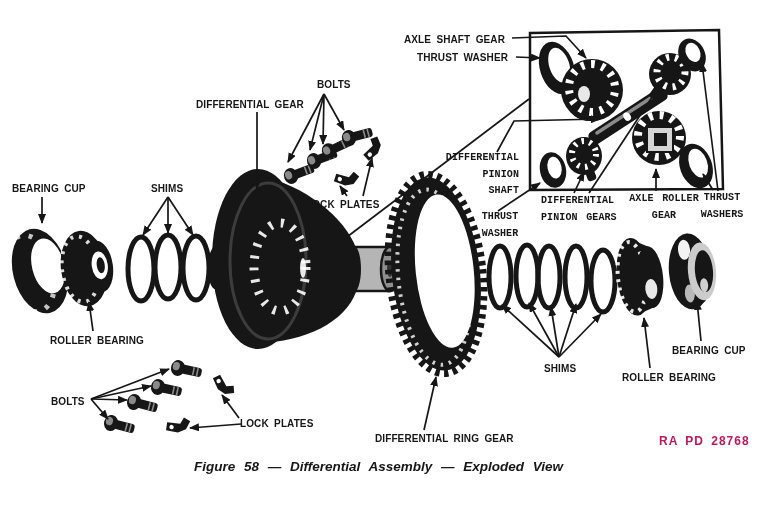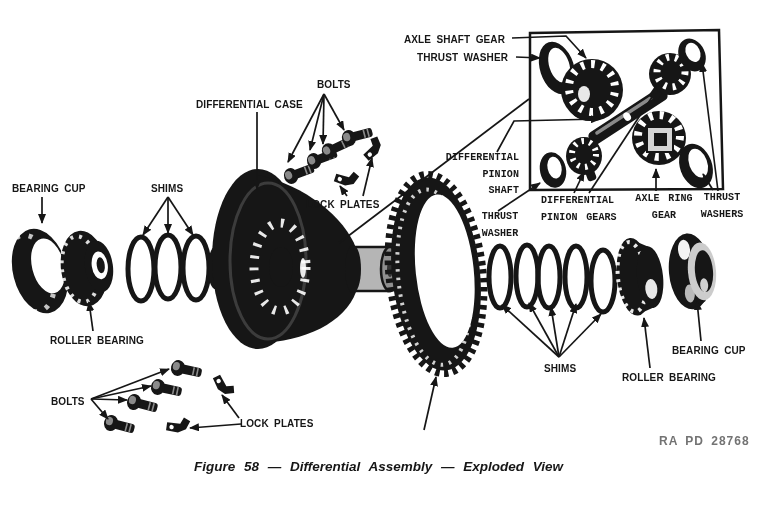--- a/index.html
+++ b/index.html
@@ -8,21 +8,21 @@
   #art{position:absolute;left:0;top:0;}
   .lbl{position:absolute;font-weight:700;font-size:10px;letter-spacing:.1px;
        word-spacing:2.5px;color:#161616;white-space:nowrap;line-height:16.5px;
        transform-origin:left top;}
   .multi{white-space:pre-line;font-family:Liberation Mono, monospace;}
   .ralign{text-align:right;}
   .calign{text-align:center;}
   .caption{position:absolute;left:0;top:459px;width:757px;text-align:center;
            font-weight:700;font-style:italic;font-size:13.5px;word-spacing:5px;color:#161616;}
   .plate{position:absolute;left:659px;top:434px;font-weight:700;font-size:12px;
-         letter-spacing:1px;word-spacing:3px;color:#737373;}
+         letter-spacing:1px;word-spacing:3px;color:#be185d;}
 </style>
 </head>
 <body>
 
 <div id="page">
 
   <svg id="art" width="757" height="509" viewBox="0 0 757 509">
     <defs>
       <marker id="ah" viewBox="0 0 10 8" refX="9" refY="4" markerWidth="10" markerHeight="8" orient="auto" markerUnits="userSpaceOnUse">
         <path d="M0,0 L10,4 L0,8 Z" fill="#161616"></path>
@@ -212,38 +212,39 @@
       <line x1="91" y1="399" x2="127" y2="400" marker-end="url(#ah)"></line>
       <line x1="91" y1="399" x2="108" y2="419" marker-end="url(#ah)"></line>
       <line x1="239" y1="418" x2="222" y2="395" marker-end="url(#ah)"></line>
       <line x1="241" y1="424" x2="190" y2="428" marker-end="url(#ah)"></line>
       <line x1="424" y1="430" x2="436" y2="377" marker-end="url(#ah)"></line>
     </g>
   </svg>
 
   <div class="lbl" style="left:12px;top:181px">BEARING CUP</div>
   <div class="lbl" style="left:151px;top:181px">SHIMS</div>
-  <div class="lbl" style="left:196px;top:97px">DIFFERENTIAL CASE</div>
+  <div class="lbl" style="left:196px;top:97px">DIFFERENTIAL GEAR</div>
   <div class="lbl" style="left:317px;top:77px">BOLTS</div>
   <div class="lbl" style="left:306px;top:197px">LOCK PLATES</div>
   <div class="lbl" style="left:404px;top:32px">AXLE SHAFT GEAR</div>
   <div class="lbl" style="left:417px;top:50px">THRUST WASHER</div>
   <div class="lbl multi ralign" style="left:427px;top:150px;width:92px">DIFFERENTIAL
 PINION
 SHAFT</div>
   <div class="lbl multi calign" style="left:468px;top:209px;width:64px">THRUST
 WASHER</div>
   <div class="lbl multi" style="left:541px;top:193px;width:95px">DIFFERENTIAL
 PINION GEARS</div>
-  <div class="lbl multi calign" style="left:626px;top:191px;width:76px">AXLE RING
+  <div class="lbl multi calign" style="left:626px;top:191px;width:76px">AXLE ROLLER
 GEAR</div>
   <div class="lbl multi calign" style="left:688px;top:190px;width:68px">THRUST
 WASHERS</div>
   <div class="lbl" style="left:544px;top:361px">SHIMS</div>
   <div class="lbl" style="left:622px;top:370px">ROLLER BEARING</div>
   <div class="lbl" style="left:672px;top:343px">BEARING CUP</div>
   <div class="lbl" style="left:50px;top:333px">ROLLER BEARING</div>
   <div class="lbl" style="left:51px;top:394px">BOLTS</div>
   <div class="lbl" style="left:240px;top:416px">LOCK PLATES</div>
+  <div class="lbl" style="left:375px;top:431px">DIFFERENTIAL RING GEAR</div>
 
   <div class="plate">RA PD 28768</div>
   <div class="caption">Figure 58 — Differential Assembly — Exploded View</div>
 </div>
 
 </body></html>

